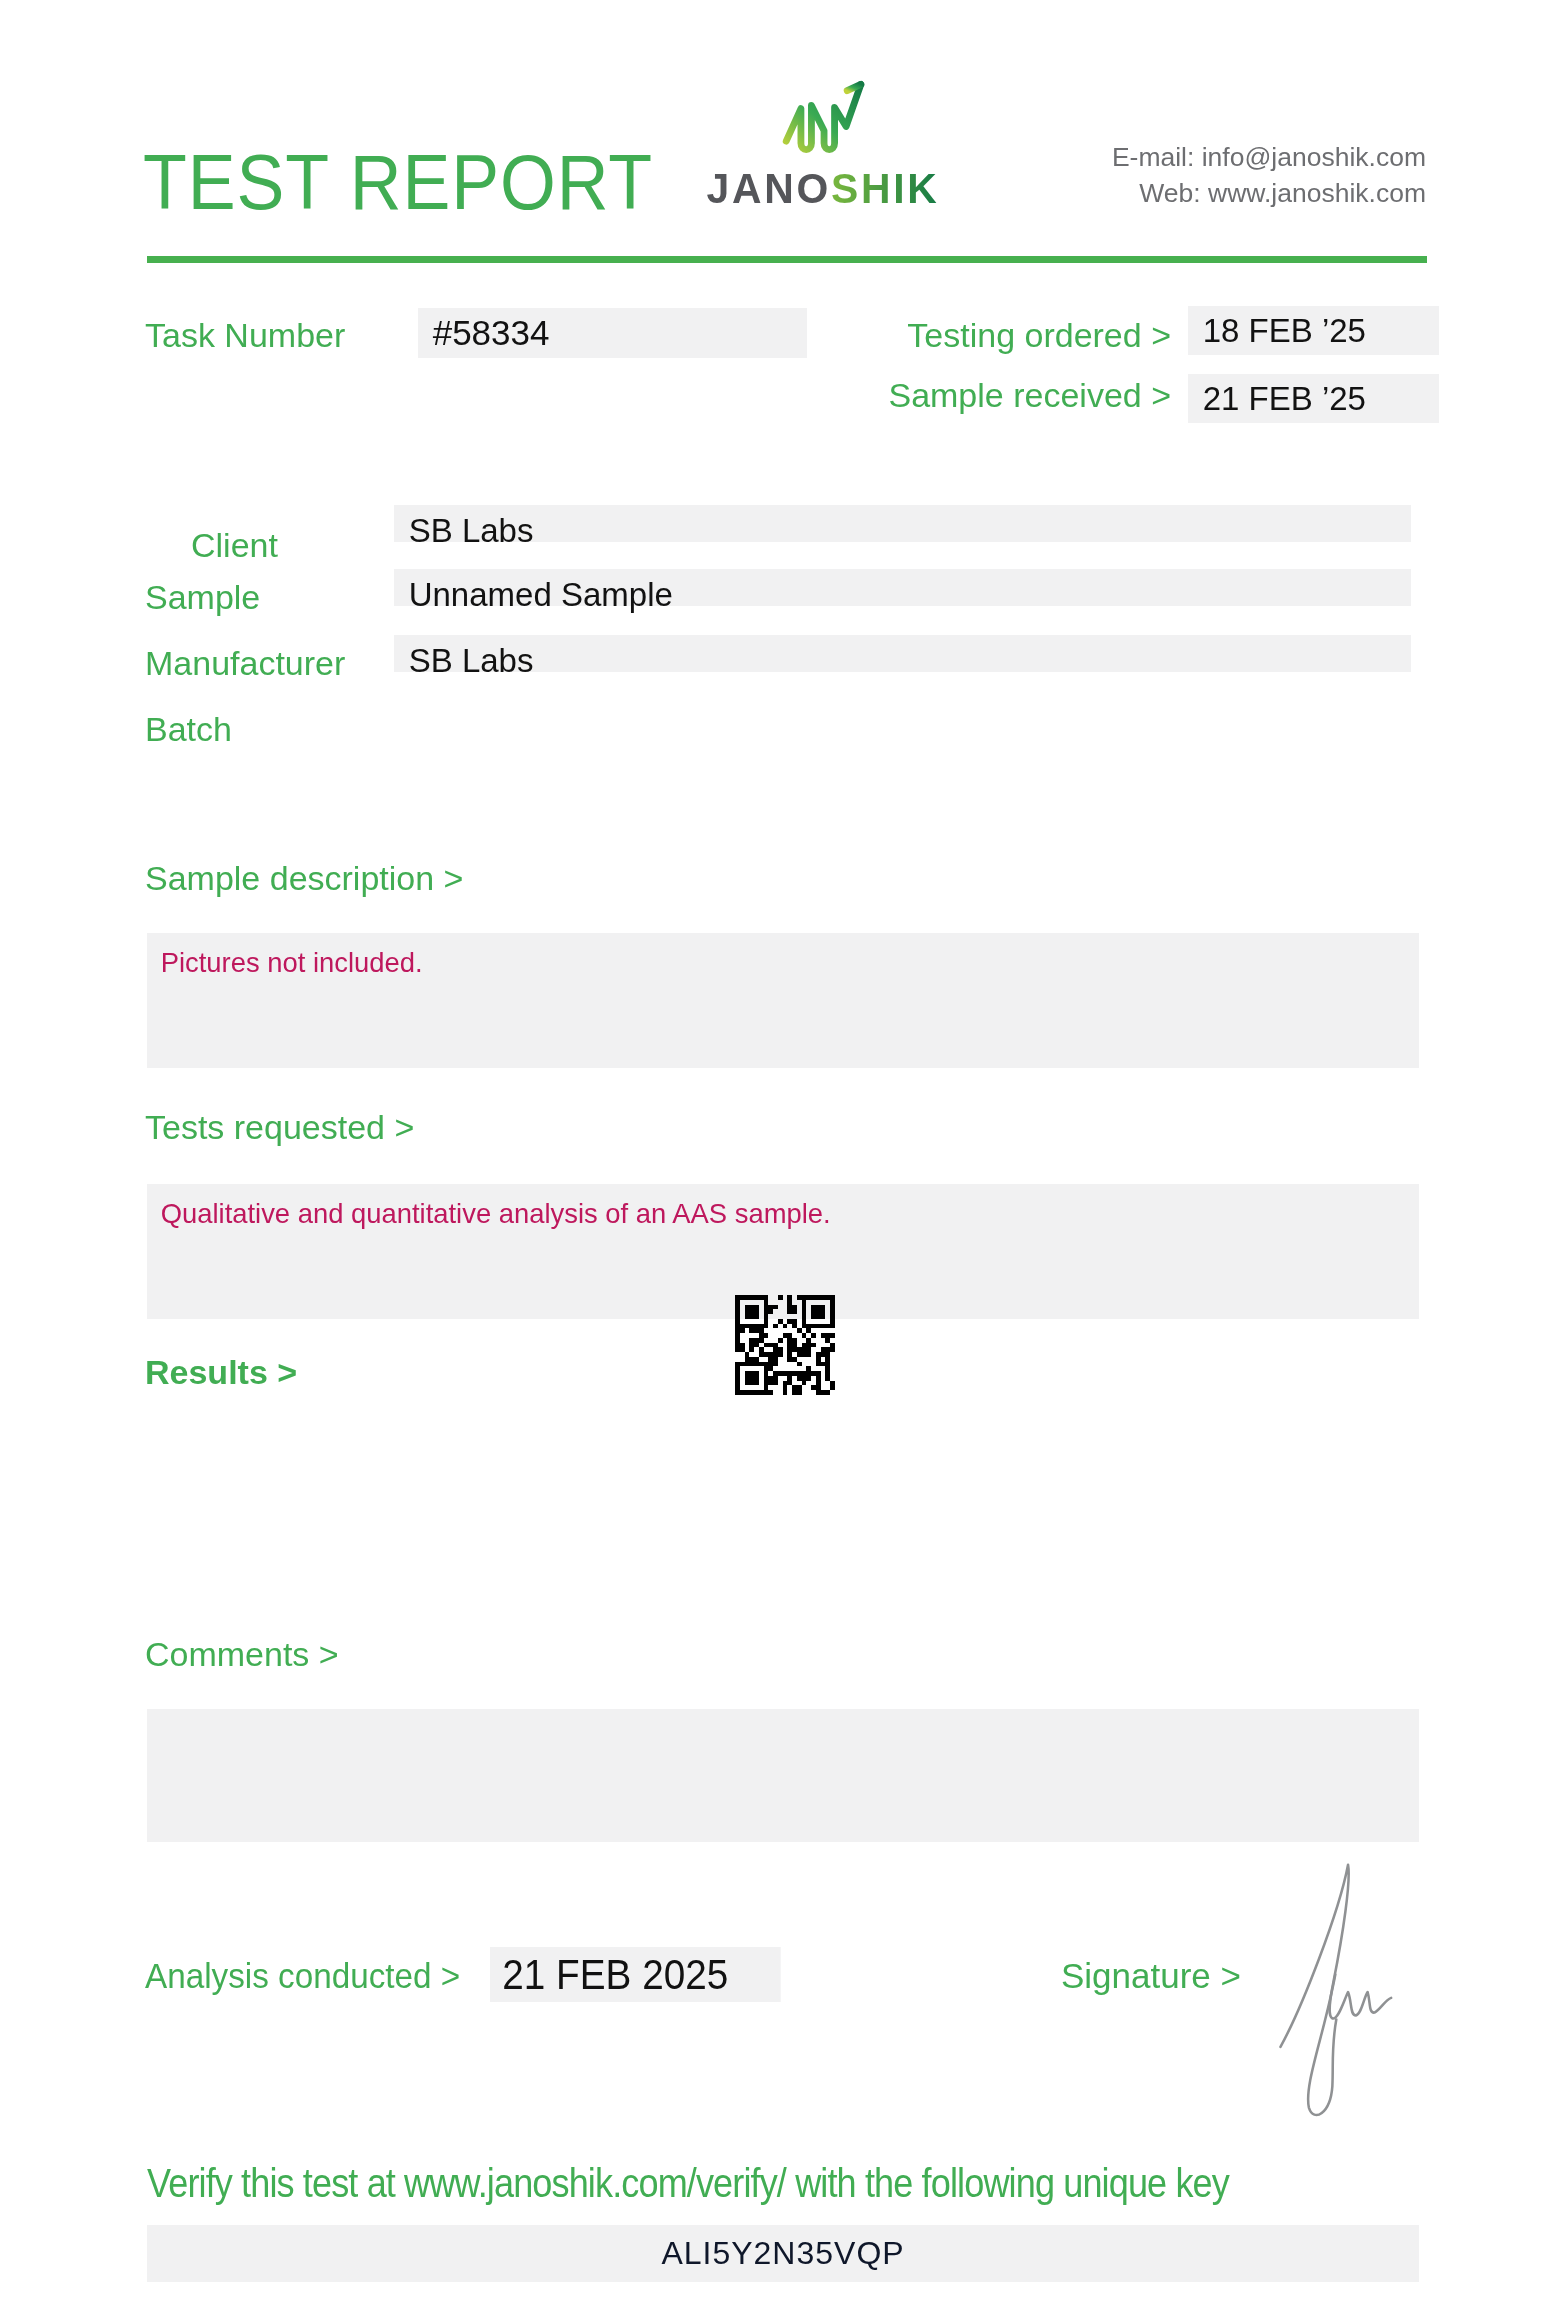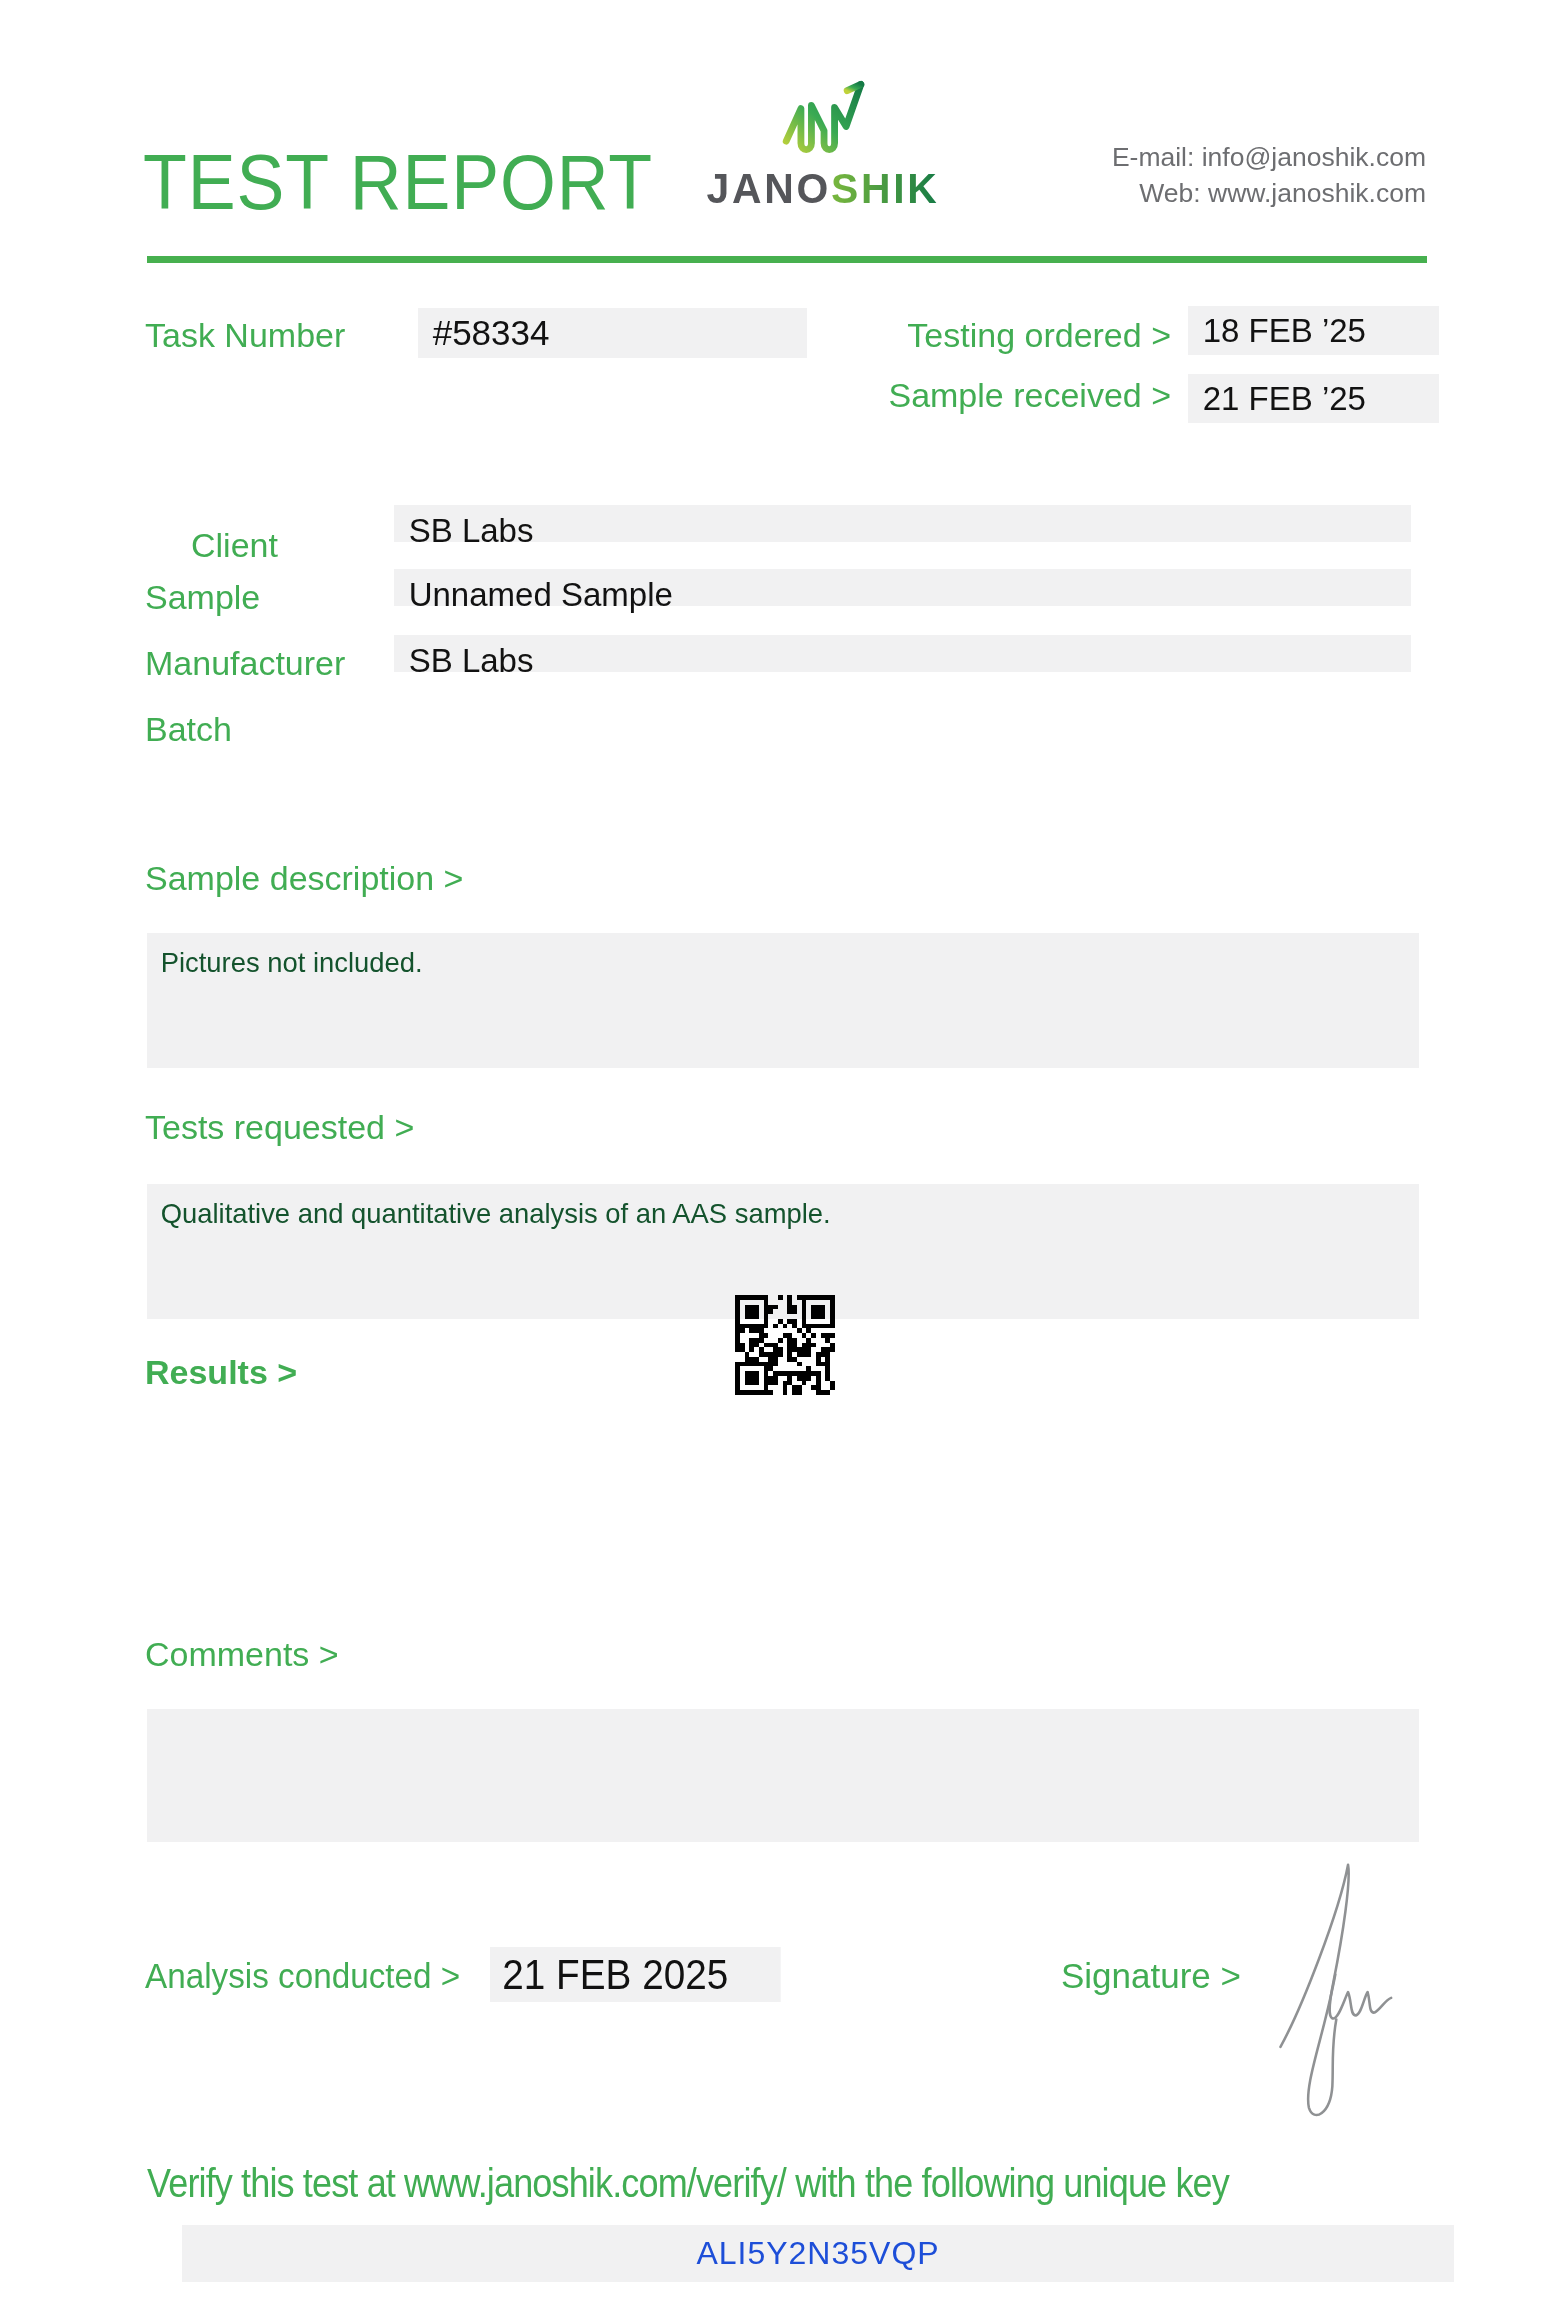--- a/index.html
+++ b/index.html
@@ -25,39 +25,39 @@
   .rule{left:147px;top:256px;width:1280px;height:6.9px;background:#47b04f;}
   
   .field-label{font-size:34px;color:#41ad53;white-space:nowrap;}
   .value{font-size:33px;color:#121212;white-space:nowrap;}
   .task-box{left:418px;top:308px;width:374px;height:50px;line-height:50px;padding-left:14.7px;font-size:35px;}
   .date-label{width:289px;text-align:right;}
   .date-box{left:1188px;width:236px;height:49px;line-height:49px;padding-left:14.7px;}
   .info-label{left:145px;}
   .info-box{left:394px;width:1002px;height:37px;line-height:52px;padding-left:14.7px;}
   .section-head{left:145px;font-size:34px;color:#41ad53;white-space:nowrap;}
-  .bigbox{left:147px;width:1272px;height:135px;font-size:27.4px;padding:13.7px 0 0 13.7px;box-sizing:border-box;color:#14532d;}
+  .bigbox{left:147px;width:1272px;height:135px;font-size:27.4px;padding:13.7px 0 0 13.7px;box-sizing:border-box;color:#be185d;}
   
   .rtable{
     left:147px;top:1400px;width:1271px;height:168px;box-sizing:border-box;
     border:3.9px solid #4aad50;display:grid;
     grid-template-columns:635px 1fr;grid-template-rows:1fr 1fr 1fr;
   }
   .rtable .cell{border-right:2.9px solid #4aad50;border-bottom:2.9px solid #4aad50;
     display:flex;align-items:center;padding-left:15.7px;font-size:26.5px;color:#121212;}
   .rtable .cell.last-col{border-right:none;padding-left:21.6px;}
   .rtable .cell.last-row{border-bottom:none;}
   .qr{left:735px;top:1295px;}
   
   .analysis-label{left:145px;top:1956px;font-size:35px;transform:scaleX(.95);transform-origin:left top;}
   .analysis-box{left:490px;top:1947px;width:309px;height:55px;line-height:55px;padding-left:13.7px;font-size:43px;transform:scaleX(.9);transform-origin:left top;white-space:nowrap;}
   .sig-label{left:1061px;top:1956px;font-size:35px;}
   .sig-svg{left:1253px;top:1851px;}
   .verify{left:147px;top:2160px;font-size:41px;letter-spacing:-1px;color:#41ad53;white-space:nowrap;transform:scaleX(.88);transform-origin:left top;}
-  .keybox{left:147px;top:2225px;width:1272px;height:57px;line-height:57px;text-align:center;font-size:32px;color:#1d4ed8;letter-spacing:1px;margin-left:35px;}
+  .keybox{left:147px;top:2225px;width:1272px;height:57px;line-height:57px;text-align:center;font-size:32px;color:#0f172a;letter-spacing:1px;}
 </style>
 </head>
 <body>
 
 <div class="page">
 
   <div class="abs title">TEST REPORT</div>
 
   <div class="abs contact">
     <div>E-mail: info@janoshik.com</div>

